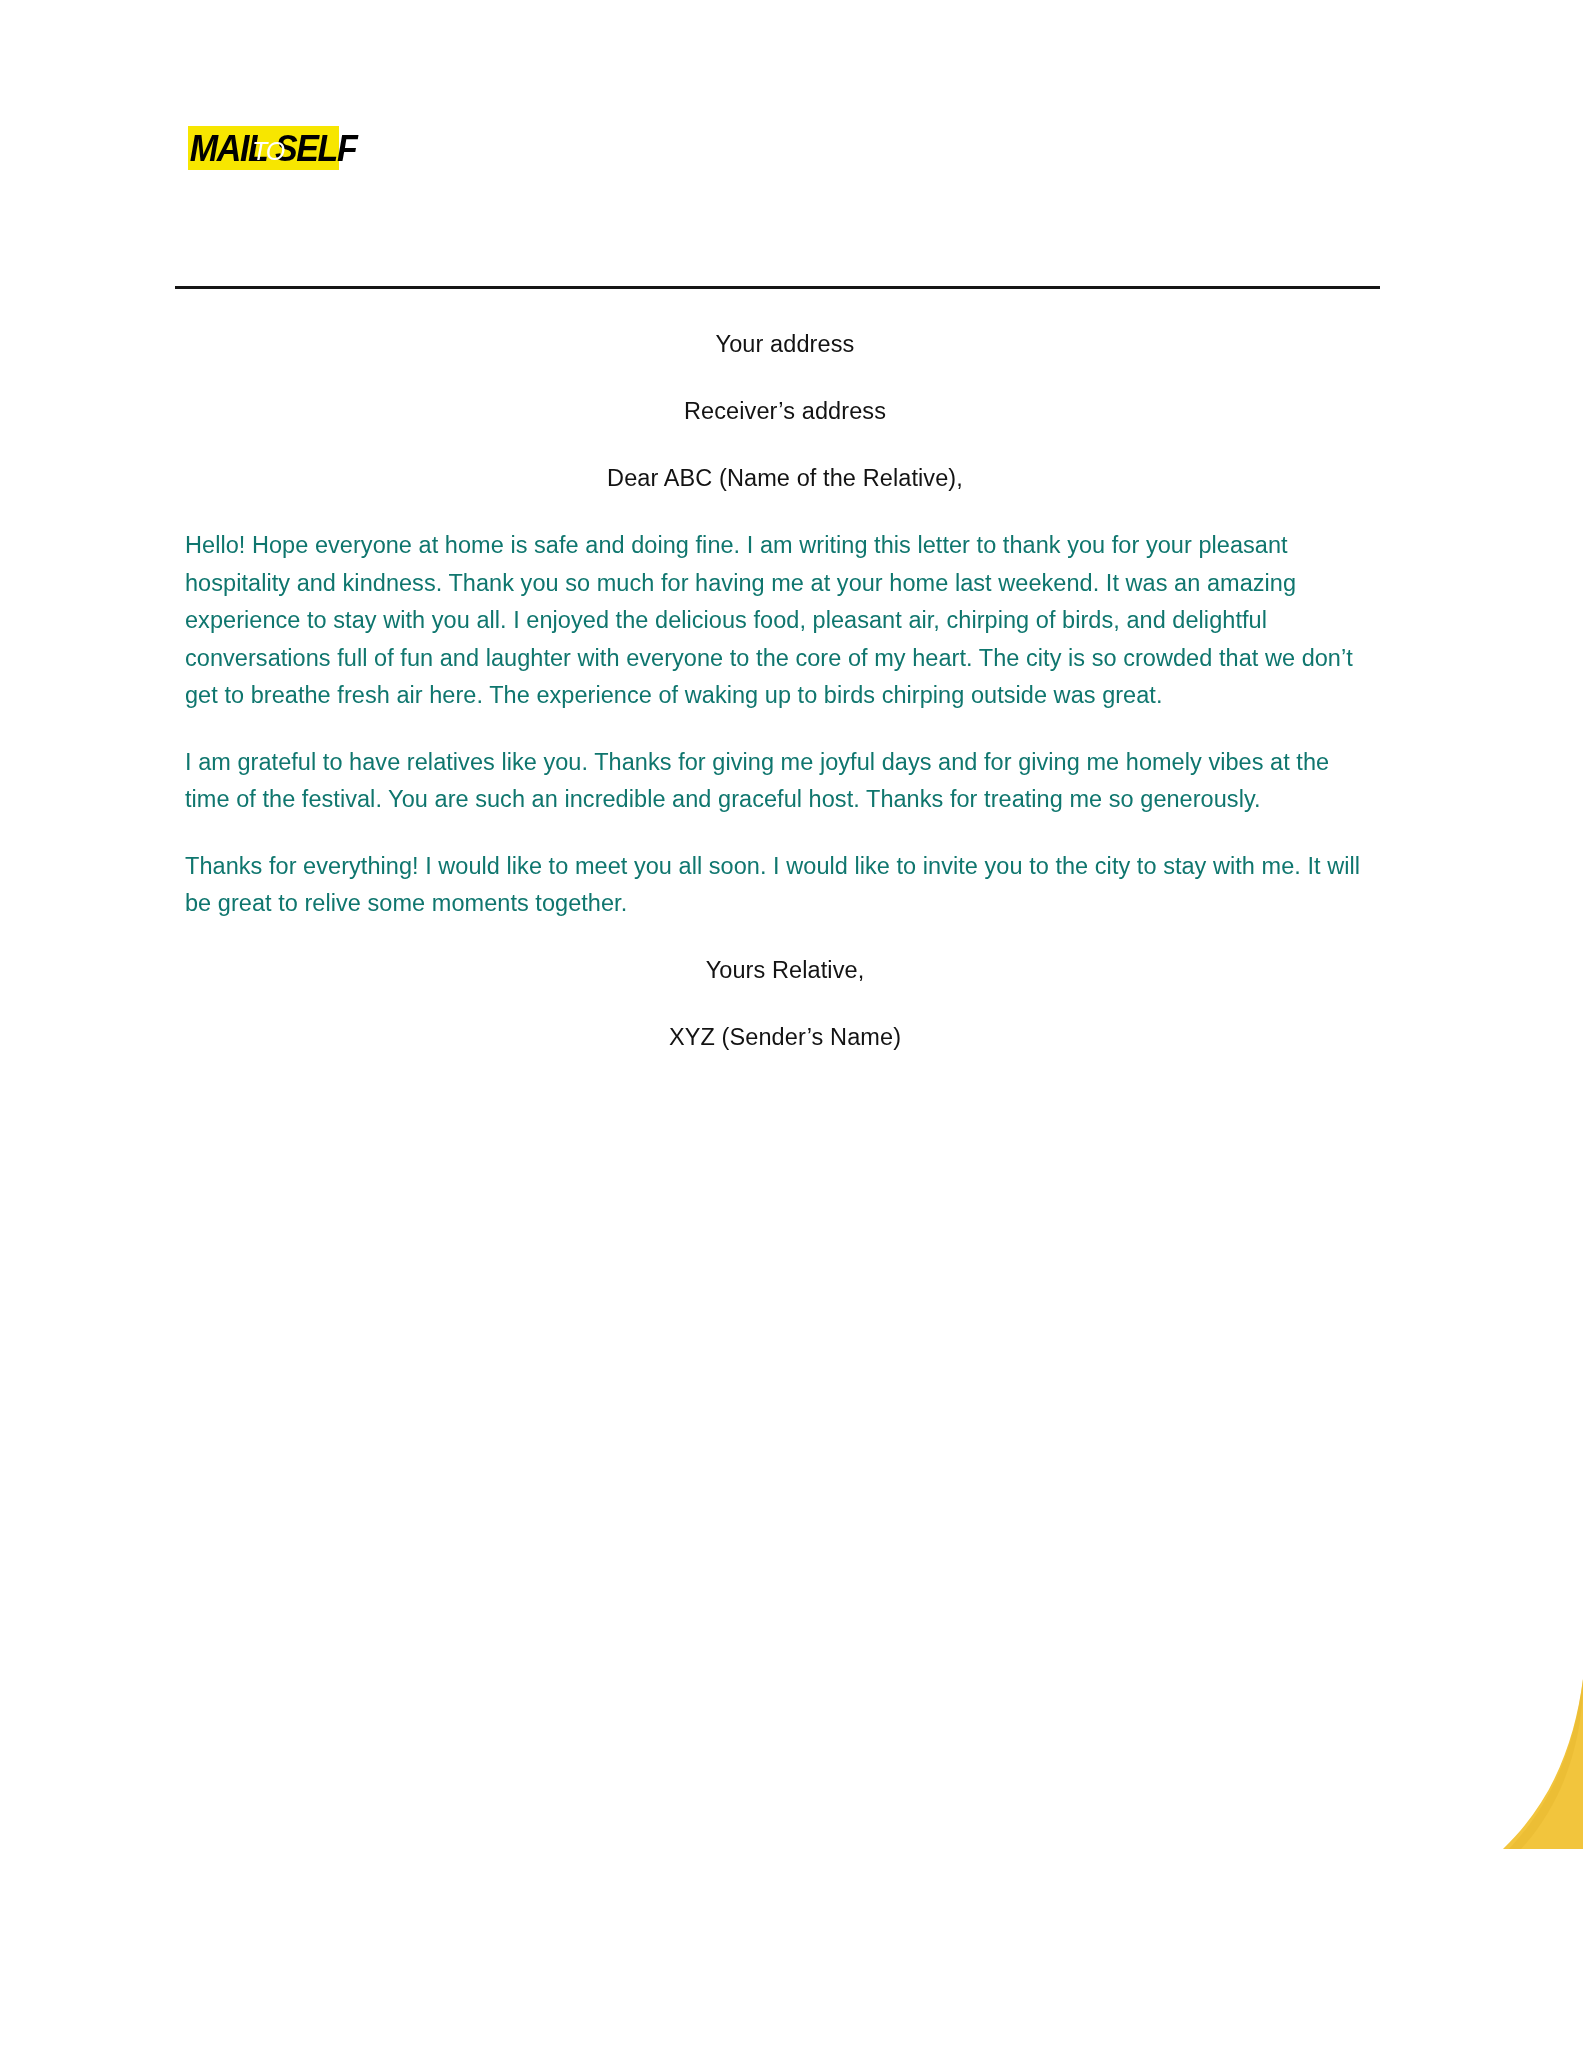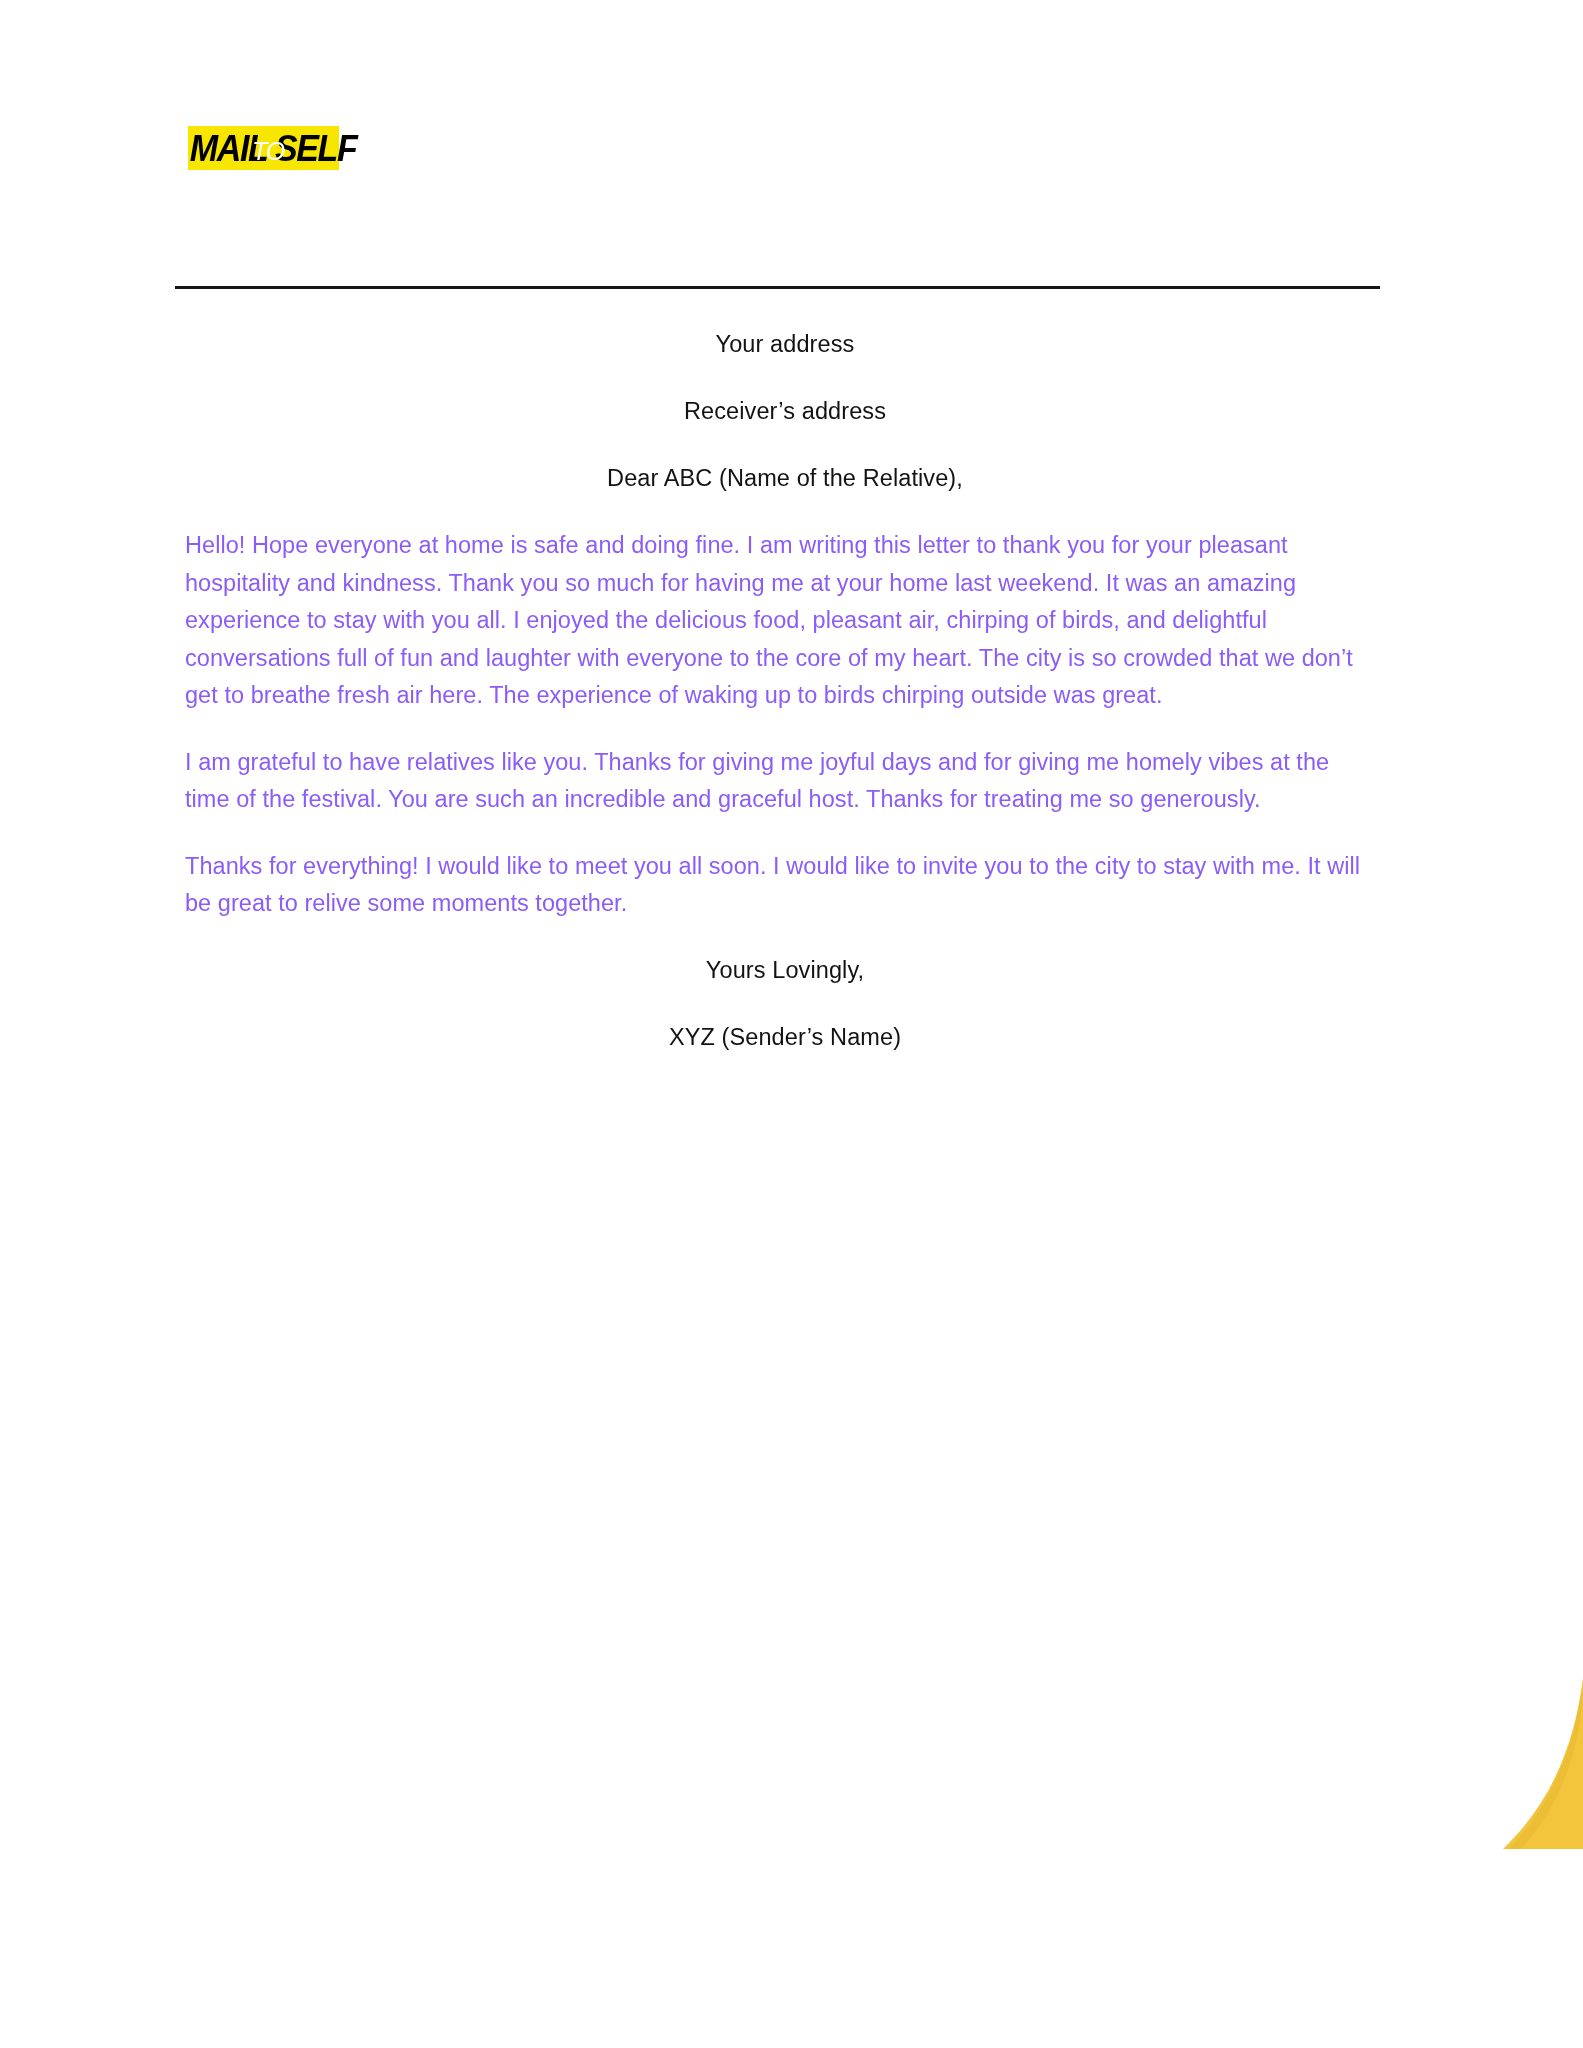--- a/index.html
+++ b/index.html
@@ -89,21 +89,21 @@
     font-size: 23.5px;
     line-height: 37px;
     color: #131313;
     margin: 0 0 30px 0;
     letter-spacing: 0.1px;
     text-align: center;
   }
   .para {
     font-size: 23.5px;
     line-height: 37.5px;
-    color: #8b5cf6;
+    color: #0f766e;
     margin: 0 0 29px 0;
     letter-spacing: 0.05px;
     max-width: 1180px;
   }
   .para:last-child { margin-bottom: 0; }
 
   
   .corner-deco {
     position: absolute;
     right: 0;
@@ -130,21 +130,21 @@
 
   <div class="letter">
     <p class="line">Your address</p>
     <p class="line">Receiver’s address</p>
     <p class="line">Dear ABC (Name of the Relative),</p>
 
     <p class="para">Hello! Hope everyone at home is safe and doing fine. I am writing this letter to thank you for your pleasant hospitality and kindness. Thank you so much for having me at your home last weekend. It was an amazing experience to stay with you all. I enjoyed the delicious food, pleasant air, chirping of birds, and delightful conversations full of fun and laughter with everyone to the core of my heart. The city is so crowded that we don’t get to breathe fresh air here. The experience of waking up to birds chirping outside was great.</p>
     <p class="para">I am grateful to have relatives like you. Thanks for giving me joyful days and for giving me homely vibes at the time of the festival. You are such an incredible and graceful host. Thanks for treating me so generously.</p>
     <p class="para">Thanks for everything! I would like to meet you all soon. I would like to invite you to the city to stay with me. It will be great to relive some moments together.</p>
 
-    <p class="line" style="margin-top:23px;">Yours Lovingly,</p>
+    <p class="line" style="margin-top:23px;">Yours Relative,</p>
     <p class="line">XYZ (Sender’s Name)</p>
   </div>
 
   <div class="corner-deco">
     <svg width="120" height="170" viewBox="0 0 120 170" xmlns="http://www.w3.org/2000/svg" aria-hidden="true">
       <path d="M120 0 C 112 60, 92 120, 40 170 L 120 170 Z" fill="#F2C53D"></path>
       <path d="M120 0 C 113 58, 95 118, 46 170 L 58 170 C 104 120, 118 58, 120 10 Z" fill="#E8B830" opacity="0.55"></path>
     </svg>
   </div>
 

